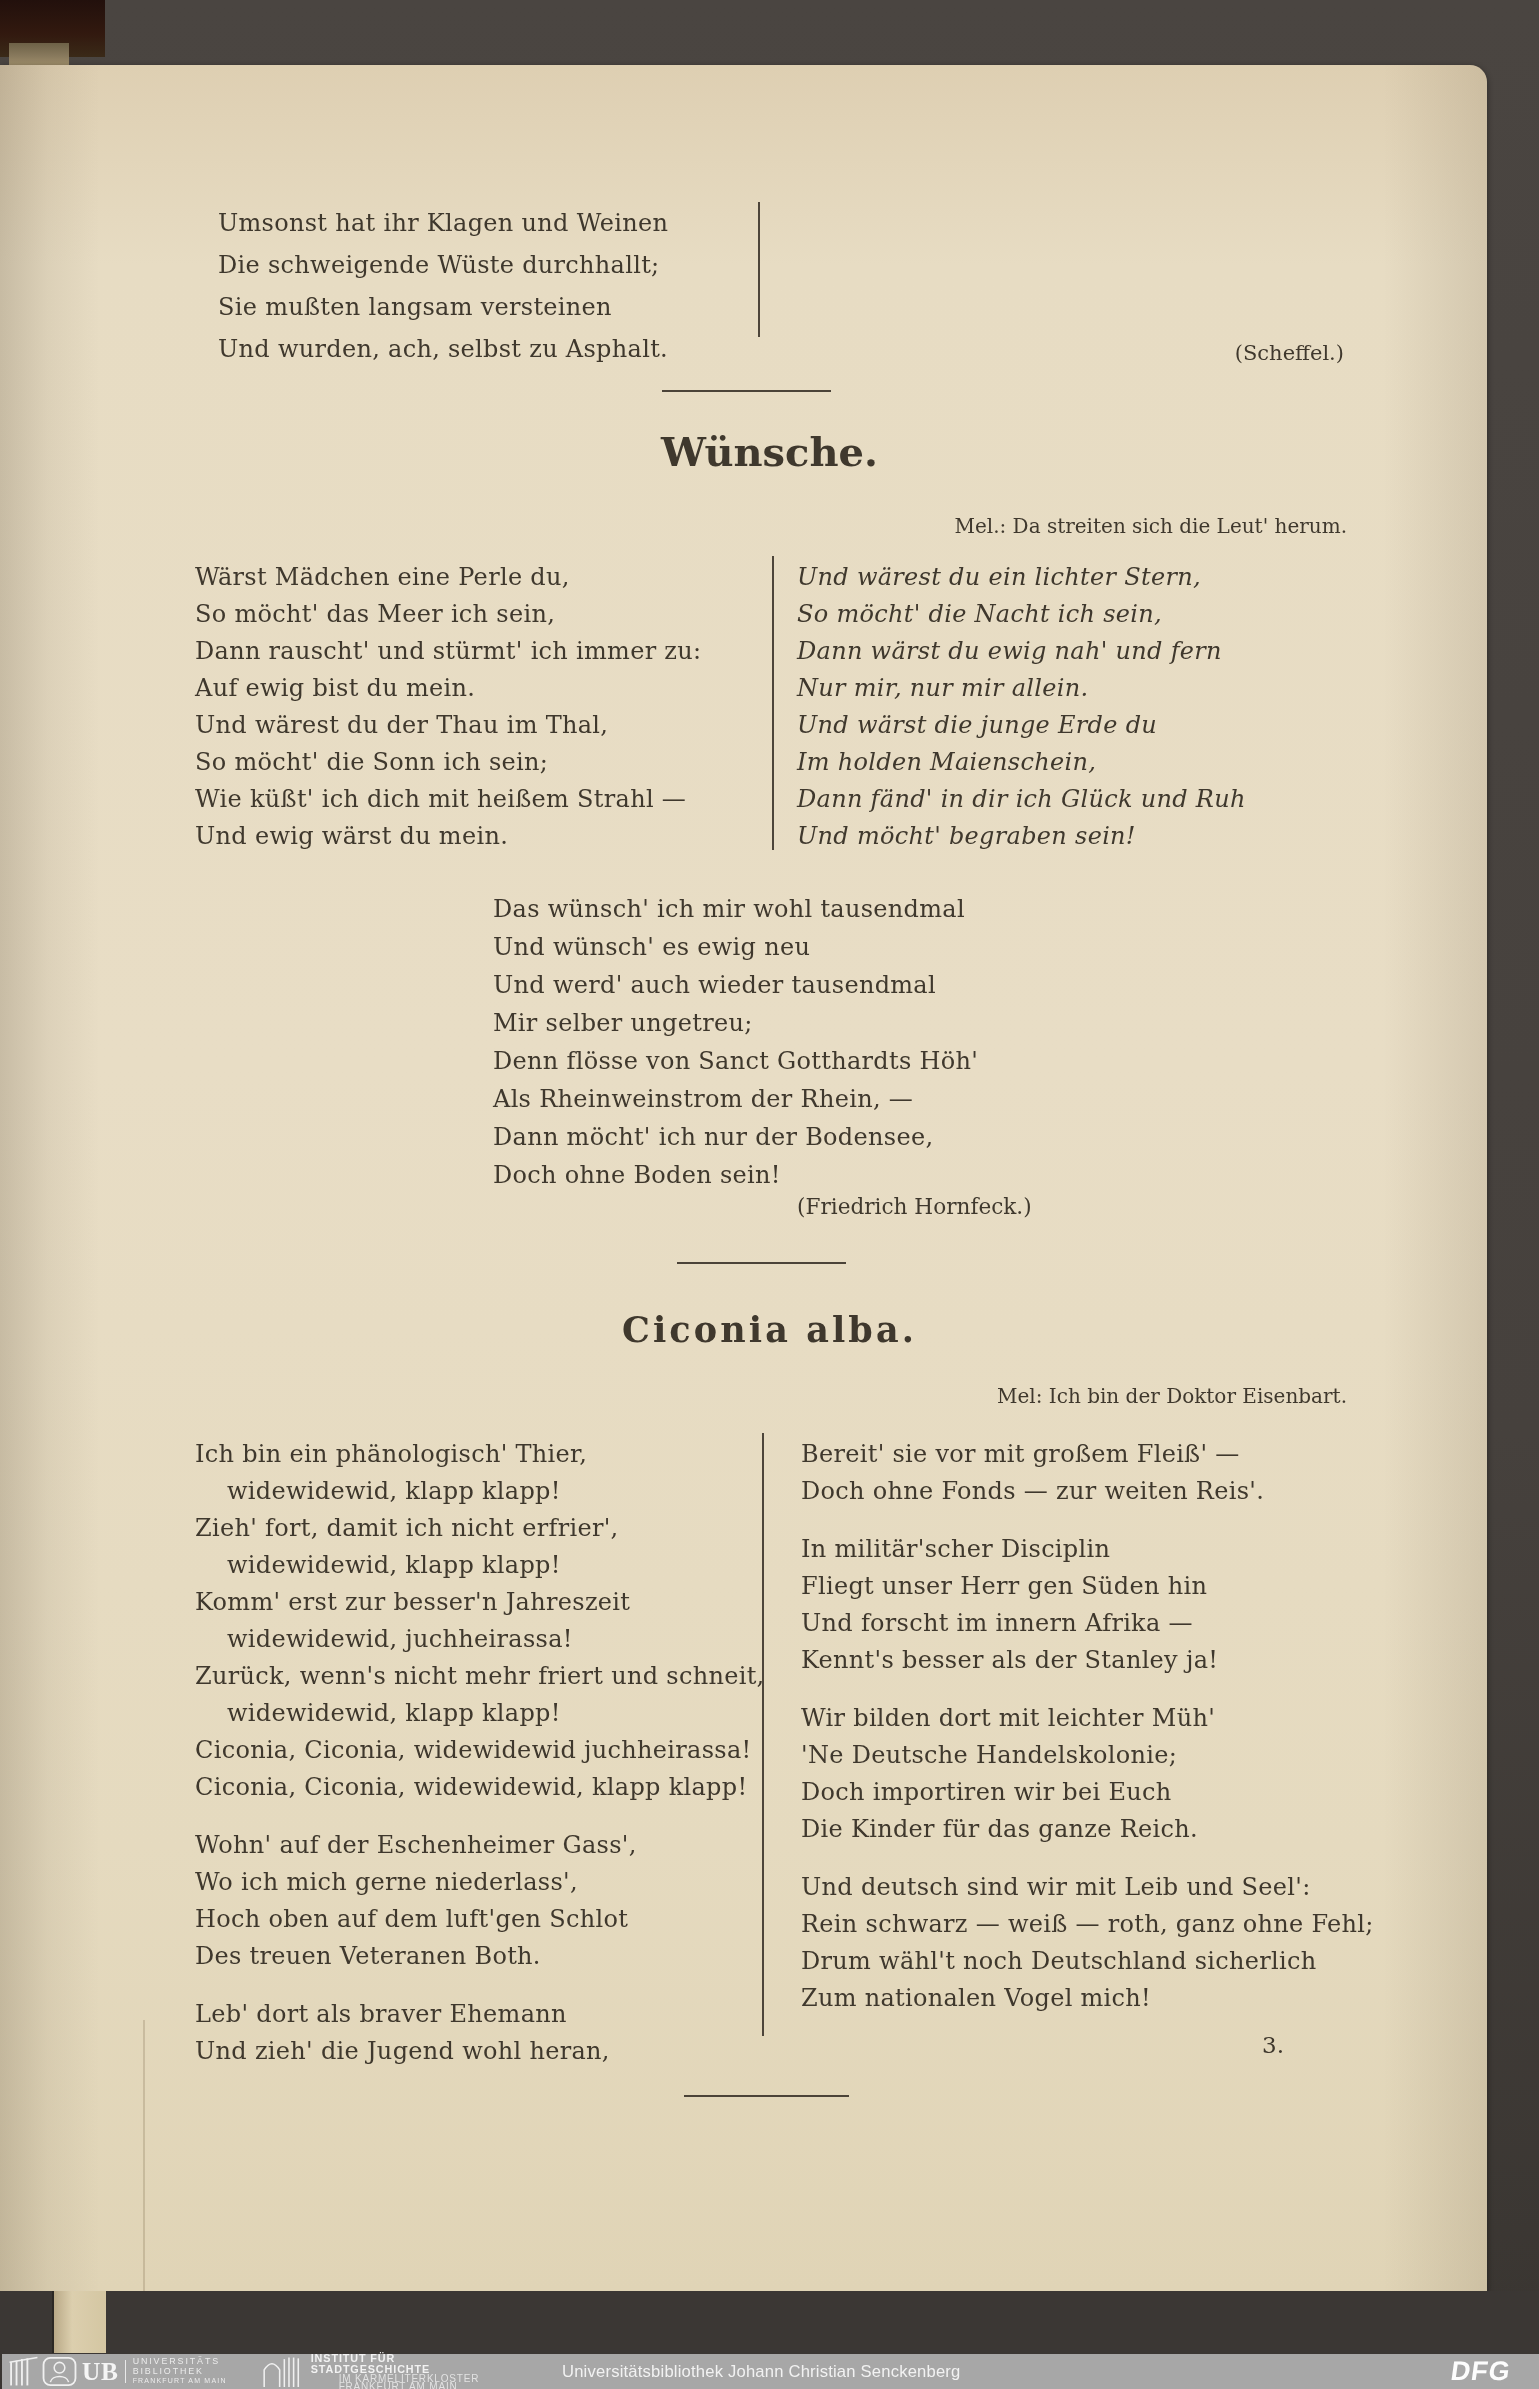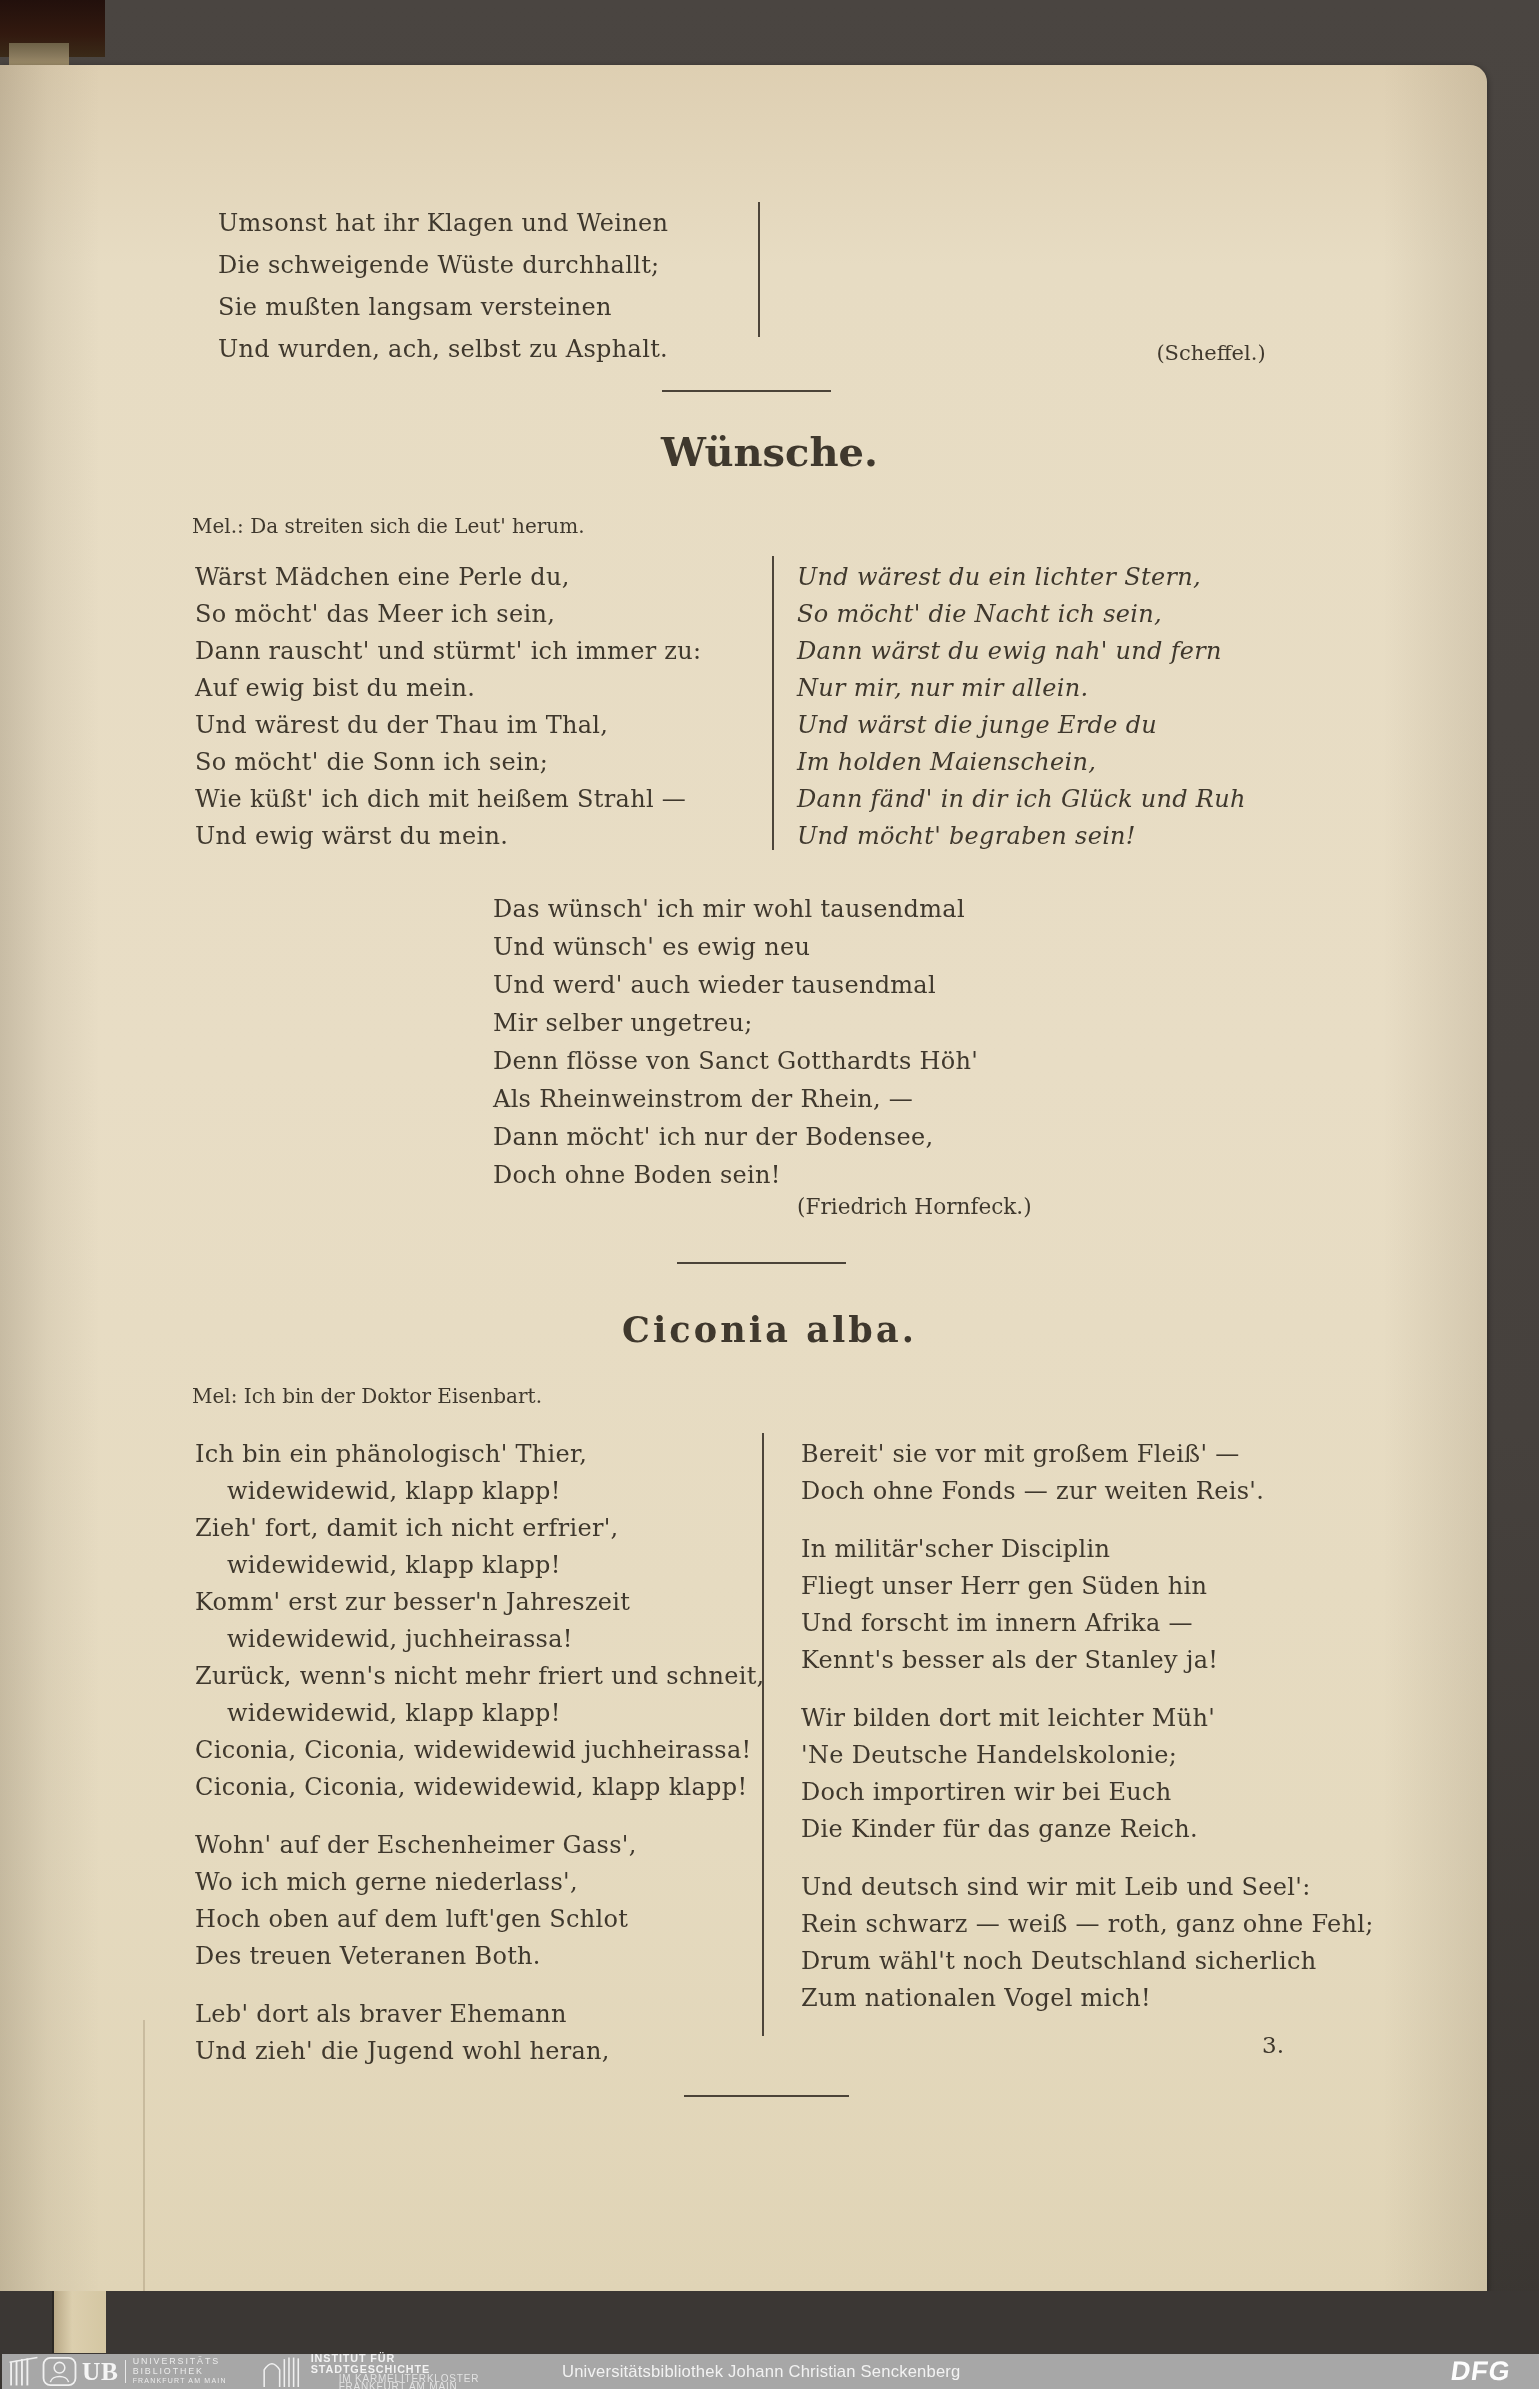--- a/index.html
+++ b/index.html
@@ -34,21 +34,21 @@
   .lh54 div{height:42px;line-height:42px;}
   .lh48 div{height:37px;line-height:37px;}
   .lh49 div{height:38px;line-height:38px;}
   .lh47 div{height:37px;line-height:37px;}
   .indent{padding-left:32px;}
   .stanza-start{margin-top:21px;}
   .vdivider{position:absolute;width:1.5px;background:#4d453a;}
   .hrule{position:absolute;height:2.3px;background:#4b4338;}
   .attrib{position:absolute;font-size:21px;white-space:nowrap;}
   .title-main{position:absolute;left:192px;width:1155px;text-align:center;font-weight:bold;white-space:nowrap;}
-  .mel{position:absolute;left:192px;width:1155px;text-align:left;font-size:20px;white-space:nowrap;}
+  .mel{position:absolute;left:192px;width:1155px;text-align:right;font-size:20px;white-space:nowrap;}
   .sig{position:absolute;font-size:23px;}
   
   .f-group{position:absolute;top:0;height:35px;display:flex;align-items:center;}
   .f-ub-abbr{font-family:"Liberation Serif",serif;font-weight:bold;font-size:25.4px;letter-spacing:0.8px;}
   .f-sep{width:1.5px;height:23px;background:#e9e9e9;margin:0 6.2px;}
   .f-small{font-size:8.9px;letter-spacing:1.9px;line-height:9.6px;color:#ececec;}
   .f-small div:last-child{font-size:7px;letter-spacing:1.2px;}
   .f-inst-bold{font-size:10.8px;font-weight:bold;letter-spacing:0.9px;line-height:11px;color:#f2f2f2;}
   .f-inst-small{font-size:10px;letter-spacing:0.8px;line-height:8px;color:#e2e2e2;margin-left:28px;}
   .f-center{position:absolute;left:560px;top:0;height:35px;display:flex;align-items:center;
@@ -70,21 +70,21 @@
   </div>
 
   <div class="poem ink lh54" style="left:218px;top:202px;">
 
   <div>Umsonst hat ihr Klagen und Weinen</div>
       <div>Die schweigende Wüste durchhallt;</div>
       <div>Sie mußten langsam versteinen</div>
       <div>Und wurden, ach, selbst zu Asphalt.</div>
     </div>
   <div class="vdivider" style="left:758px;top:202px;height:135px;"></div>
-  <div class="attrib ink" style="left:1078px;width:266px;text-align:center;top:341px;">(Scheffel.)</div>
+  <div class="attrib ink" style="left:1078px;width:266px;text-align:right;top:341px;">(Scheffel.)</div>
 
   <div class="hrule" style="left:662px;top:390px;width:169px;"></div>
 
   <div class="title-main ink" style="top:428px;font-size:40px;">Wünsche.</div>
   <div class="mel ink" style="top:514px;">Mel.: Da streiten sich die Leut' herum.</div>
 
   <div class="poem ink lh48" style="left:195px;top:559px;">
 
   <div>Wärst Mädchen eine Perle du,</div>
       <div>So möcht' das Meer ich sein,</div>

